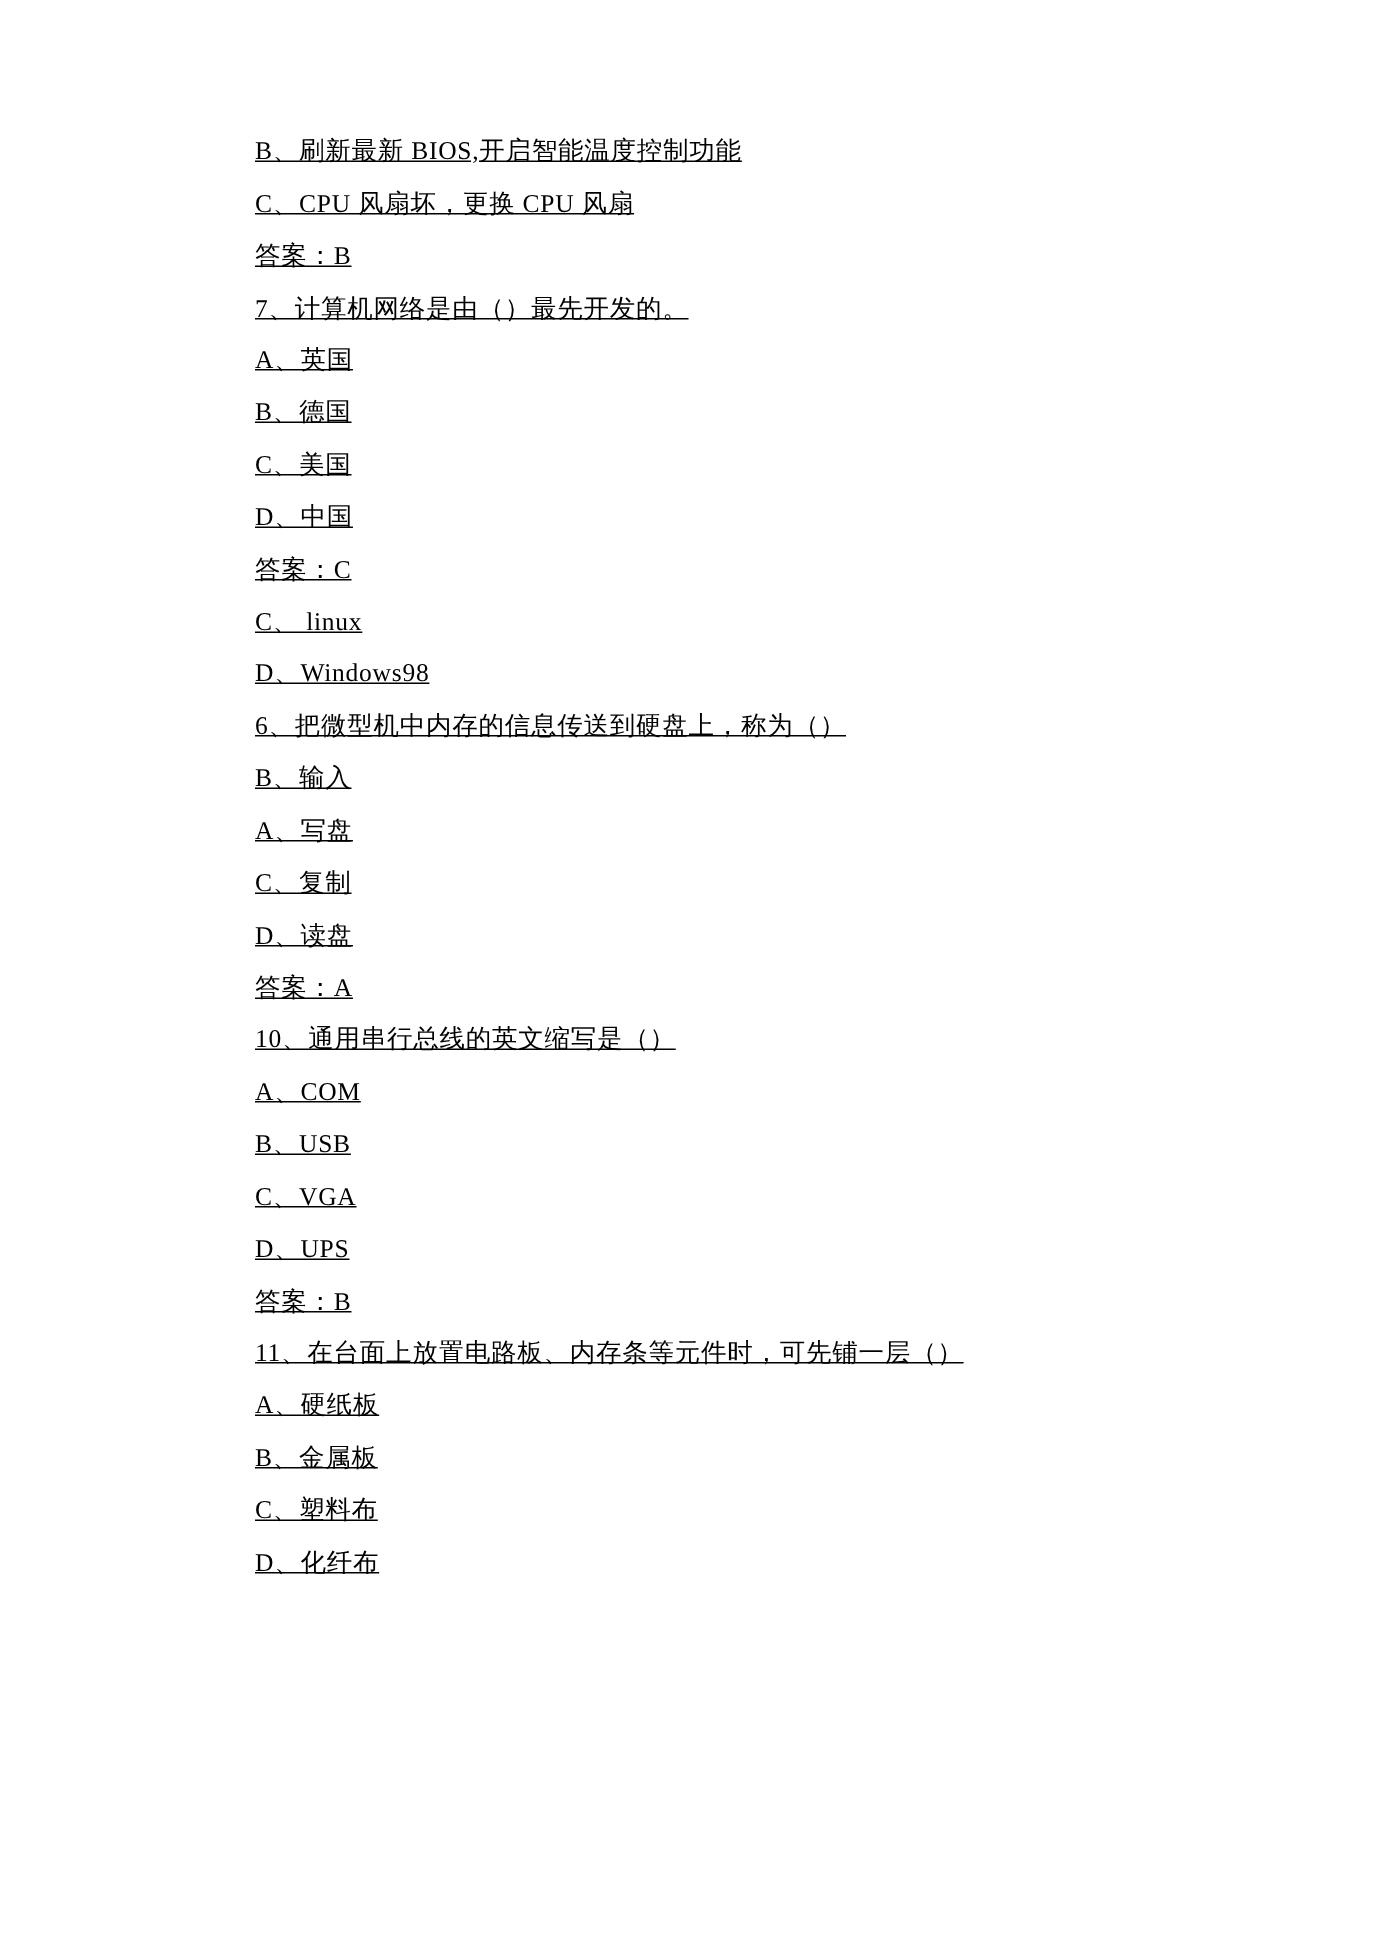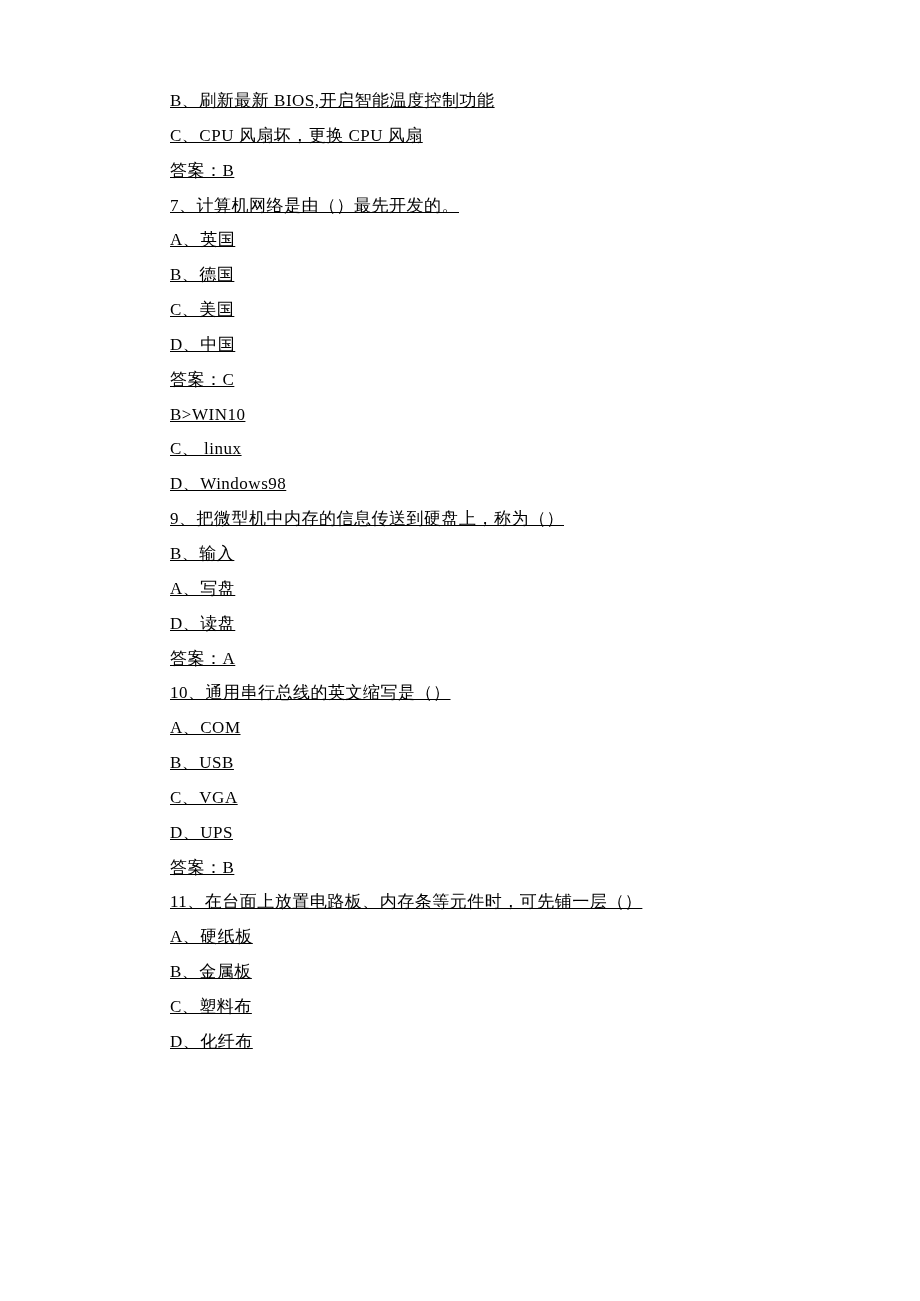--- a/index.html
+++ b/index.html
@@ -31,26 +31,26 @@
 <div>
   <div class="line">B、刷新最新 BIOS,开启智能温度控制功能</div>
   <div class="line">C、CPU 风扇坏，更换 CPU 风扇</div>
   <div class="line">答案：B</div>
   <div class="line">7、计算机网络是由（）最先开发的。</div>
   <div class="line">A、英国</div>
   <div class="line">B、德国</div>
   <div class="line">C、美国</div>
   <div class="line">D、中国</div>
   <div class="line">答案：C</div>
-  <div class="line">B&gt;WIN10</div>
   <div class="line">C、 linux</div>
   <div class="line">D、Windows98</div>
-  <div class="line">9、把微型机中内存的信息传送到硬盘上，称为（）</div>
+  <div class="line">6、把微型机中内存的信息传送到硬盘上，称为（）</div>
   <div class="line">B、输入</div>
   <div class="line">A、写盘</div>
+  <div class="line">C、复制</div>
   <div class="line">D、读盘</div>
   <div class="line">答案：A</div>
   <div class="line">10、通用串行总线的英文缩写是（）</div>
   <div class="line">A、COM</div>
   <div class="line">B、USB</div>
   <div class="line">C、VGA</div>
   <div class="line">D、UPS</div>
   <div class="line">答案：B</div>
   <div class="line">11、在台面上放置电路板、内存条等元件时，可先铺一层（）</div>
   <div class="line">A、硬纸板</div>

